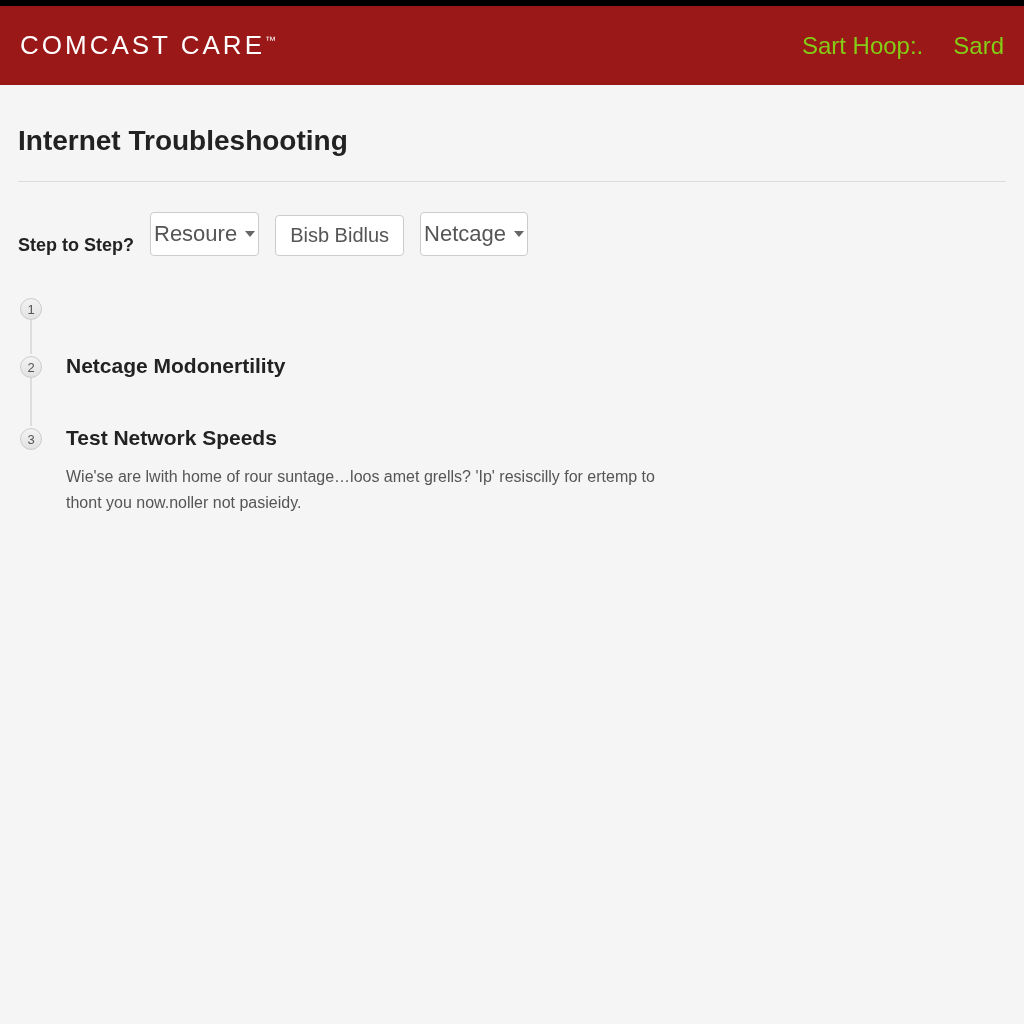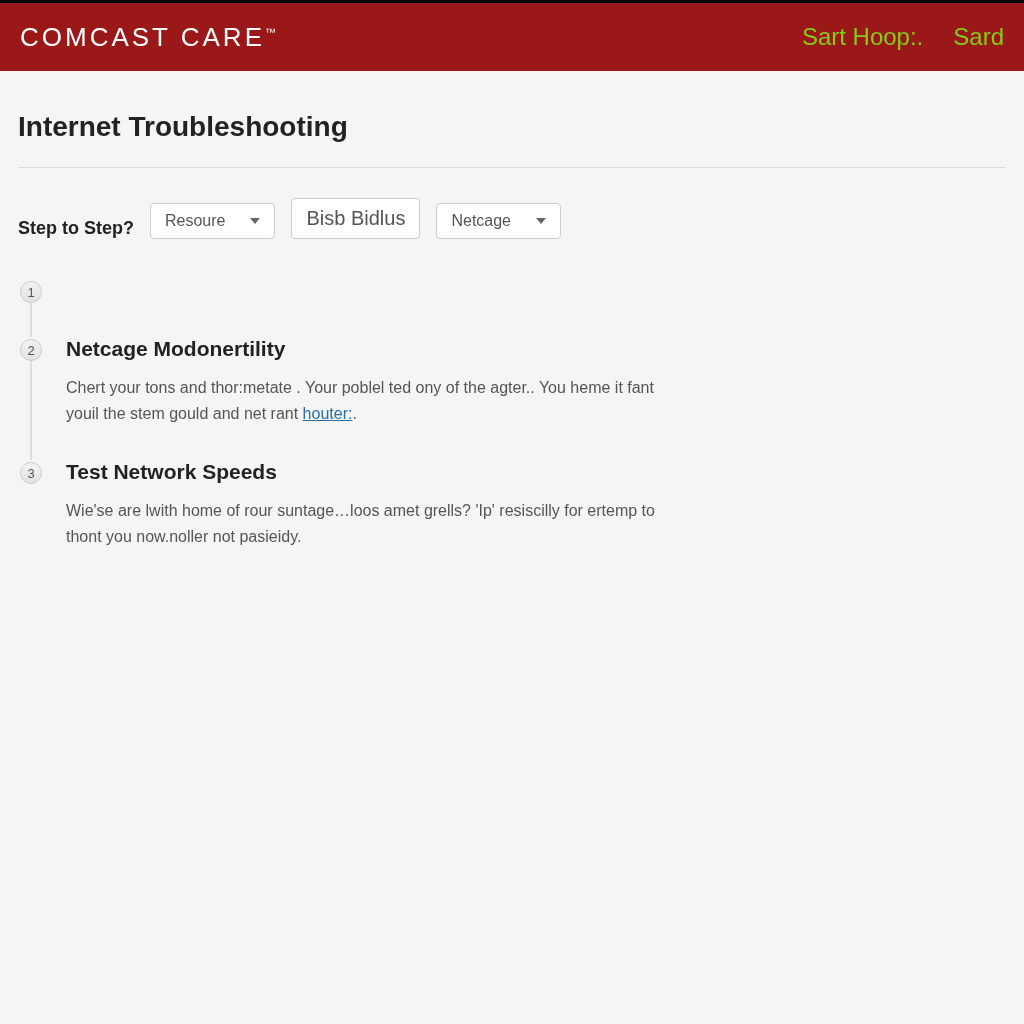--- a/index.html
+++ b/index.html
@@ -9,26 +9,26 @@
     }
     body {
       font-family: Arial, Helvetica, sans-serif;
       background: #f5f5f5;
       width: 1024px;
       height: 1024px;
       overflow: hidden;
     }
     .header {
       background: #9a1818;
-      height: 71px;
+      height: 85px;
       display: flex;
       align-items: center;
       justify-content: space-between;
       padding: 0 20px;
-      border-top: 3px solid #000000;
+      border-top: 6px solid #000000;
     }
     .logo {
       color: #fff;
       font-size: 26px;
       font-weight: 400;
       letter-spacing: 3px;
     }
     .logo-tm {
       font-size: 11px;
       vertical-align: super;
@@ -63,26 +63,26 @@
       margin-bottom: 40px;
     }
     .filter-label {
       font-size: 18px;
       font-weight: bold;
       color: #222;
     }
     .dropdown {
       display: inline-flex;
       align-items: center;
-      gap: 25px;
+      gap: 8px;
       background: #fff;
       border: 1px solid #ccc;
       border-radius: 4px;
-      padding: 8px 14px;
-      font-size: 16px;
+      padding: 8px 3px;
+      font-size: 22px;
       color: #555;
       cursor: pointer;
     }
     .dropdown-btn {
       display: inline-flex;
       align-items: center;
       gap: 8px;
       background: #fff;
       border: 1px solid #ccc;
       border-radius: 4px;
@@ -193,23 +193,20 @@
     <div class="step">
       <div class="step-number">1</div>
       <div class="step-connector"></div>
     </div>
 
     <div class="step">
       <div class="step-number">2</div>
       <div class="step-connector"></div>
       <div class="step-content">
         <div class="step-title">Netcage Modonertility</div>
-        <div class="step-desc">
-          <span>Chert your tons and thor:metate . Your poblel ted ony of the agter.. You heme it fant youil the stem gould and net rant </span><a class="step-link">houter:</a><span>.</span>
-        </div>
       </div>
     </div>
 
     <div class="step">
       <div class="step-number">3</div>
 
       <div class="step-content">
         <div class="step-title">Test Network Speeds</div>
         <div class="step-desc">Wie'se are lwith home of rour suntage…loos amet grells? 'Ip' resiscilly for ertemp to thont you now.noller not pasieidy.</div>
       </div>

